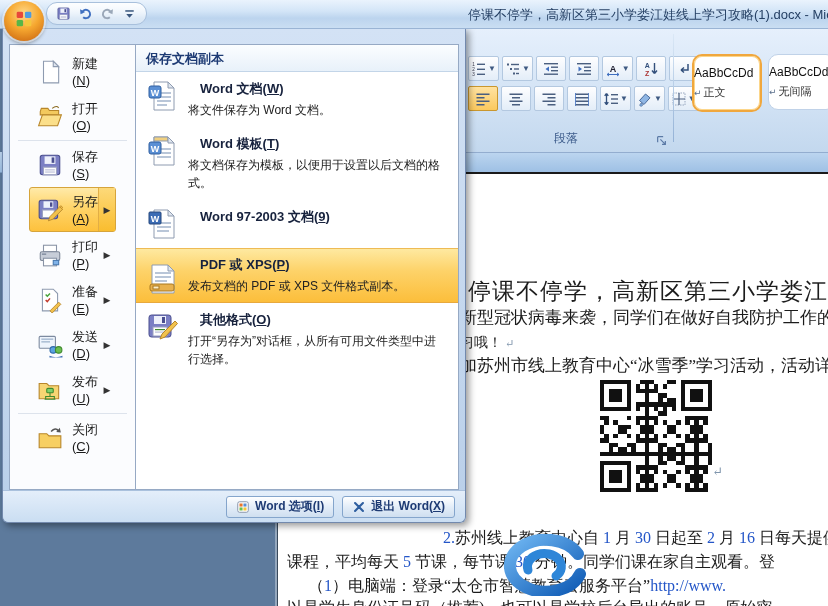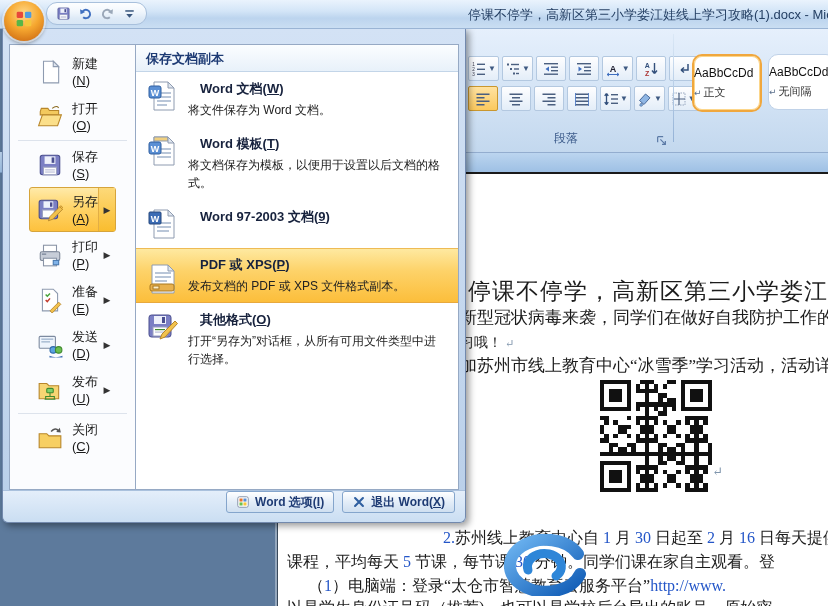--- a/index.html
+++ b/index.html
@@ -79,21 +79,21 @@
   .sub-hdr{height:18px;padding:5px 10px 3px;font-weight:bold;font-size:13px;color:#1e3b74;
     background:linear-gradient(#fbfdff,#e8f1fa);border-bottom:1px solid #c3d5e8;}
   .smi{display:flex;padding:7px 8px 7px 10px;border-top:1px solid transparent;border-bottom:1px solid transparent;}
   .smi .ic{width:32px;height:32px;margin-right:10px;flex:none;}
   .smi .ic svg{width:32px;height:32px;}
   .smi .tt{font-size:13px;font-weight:bold;color:#17223d;margin-bottom:3px;margin-left:12px;}
   .smi .ds{font-size:12px;color:#222;line-height:1.5;max-width:252px;}
   .smi.hl{background:linear-gradient(#fee9a0,#fdd268 42%,#fcbe3b);
     border-top-color:#eebb55;border-bottom-color:#e8a93d;align-items:flex-end;}
   .menu-footer{position:absolute;left:0;right:0;bottom:0;height:32px;display:flex;
-    justify-content:flex-end;align-items:flex-start;gap:8px;padding:0 10px;box-sizing:border-box;
+    justify-content:flex-end;align-items:center;gap:8px;padding:0 10px;box-sizing:border-box;
     background:linear-gradient(#e4eefa,#cadef2);border-top:1px solid #aac1dd;border-radius:0 0 6px 6px;}
   .fbtn{display:inline-flex;align-items:center;gap:5px;height:22px;padding:0 9px;
     border:1px solid #84a5cc;border-radius:3px;cursor:default;
     background:linear-gradient(#ffffff,#e3edf8 50%,#cfdff0);
     font-family:inherit;font-size:12px;font-weight:bold;color:#1e3b74;}
   .fbtn .fi{width:14px;height:14px;display:flex;}
   .fbtn svg{width:14px;height:14px;}
   u{text-decoration:underline;}
 </style>
 </head>

